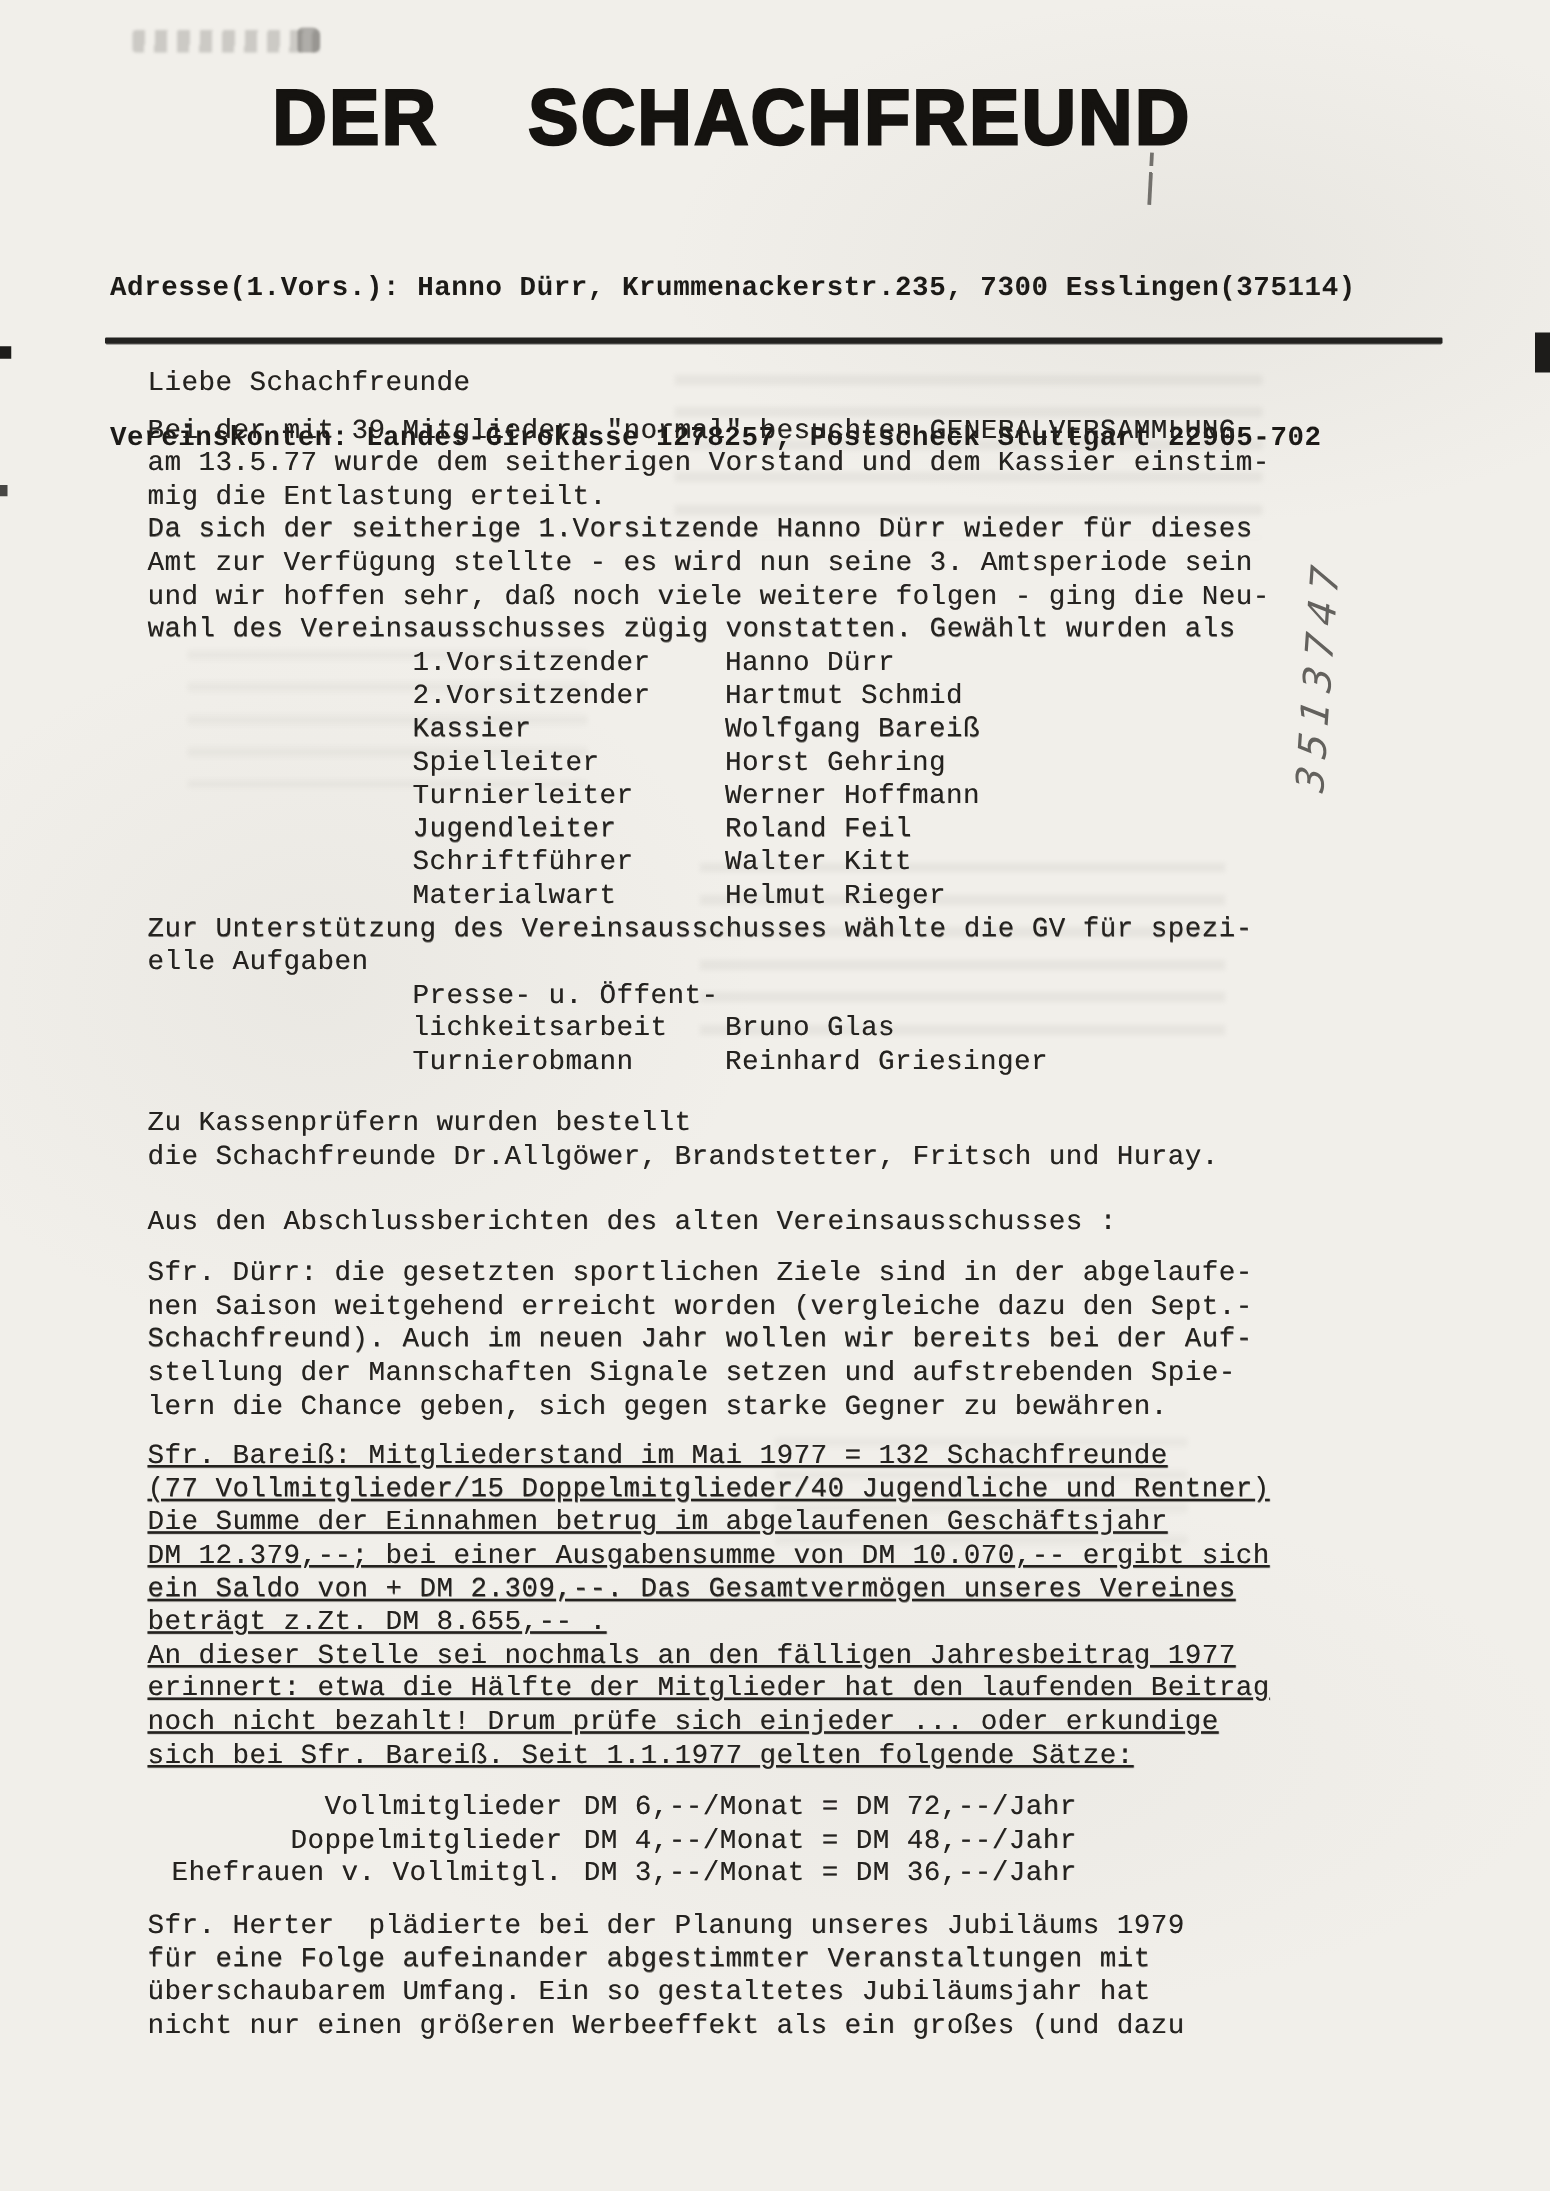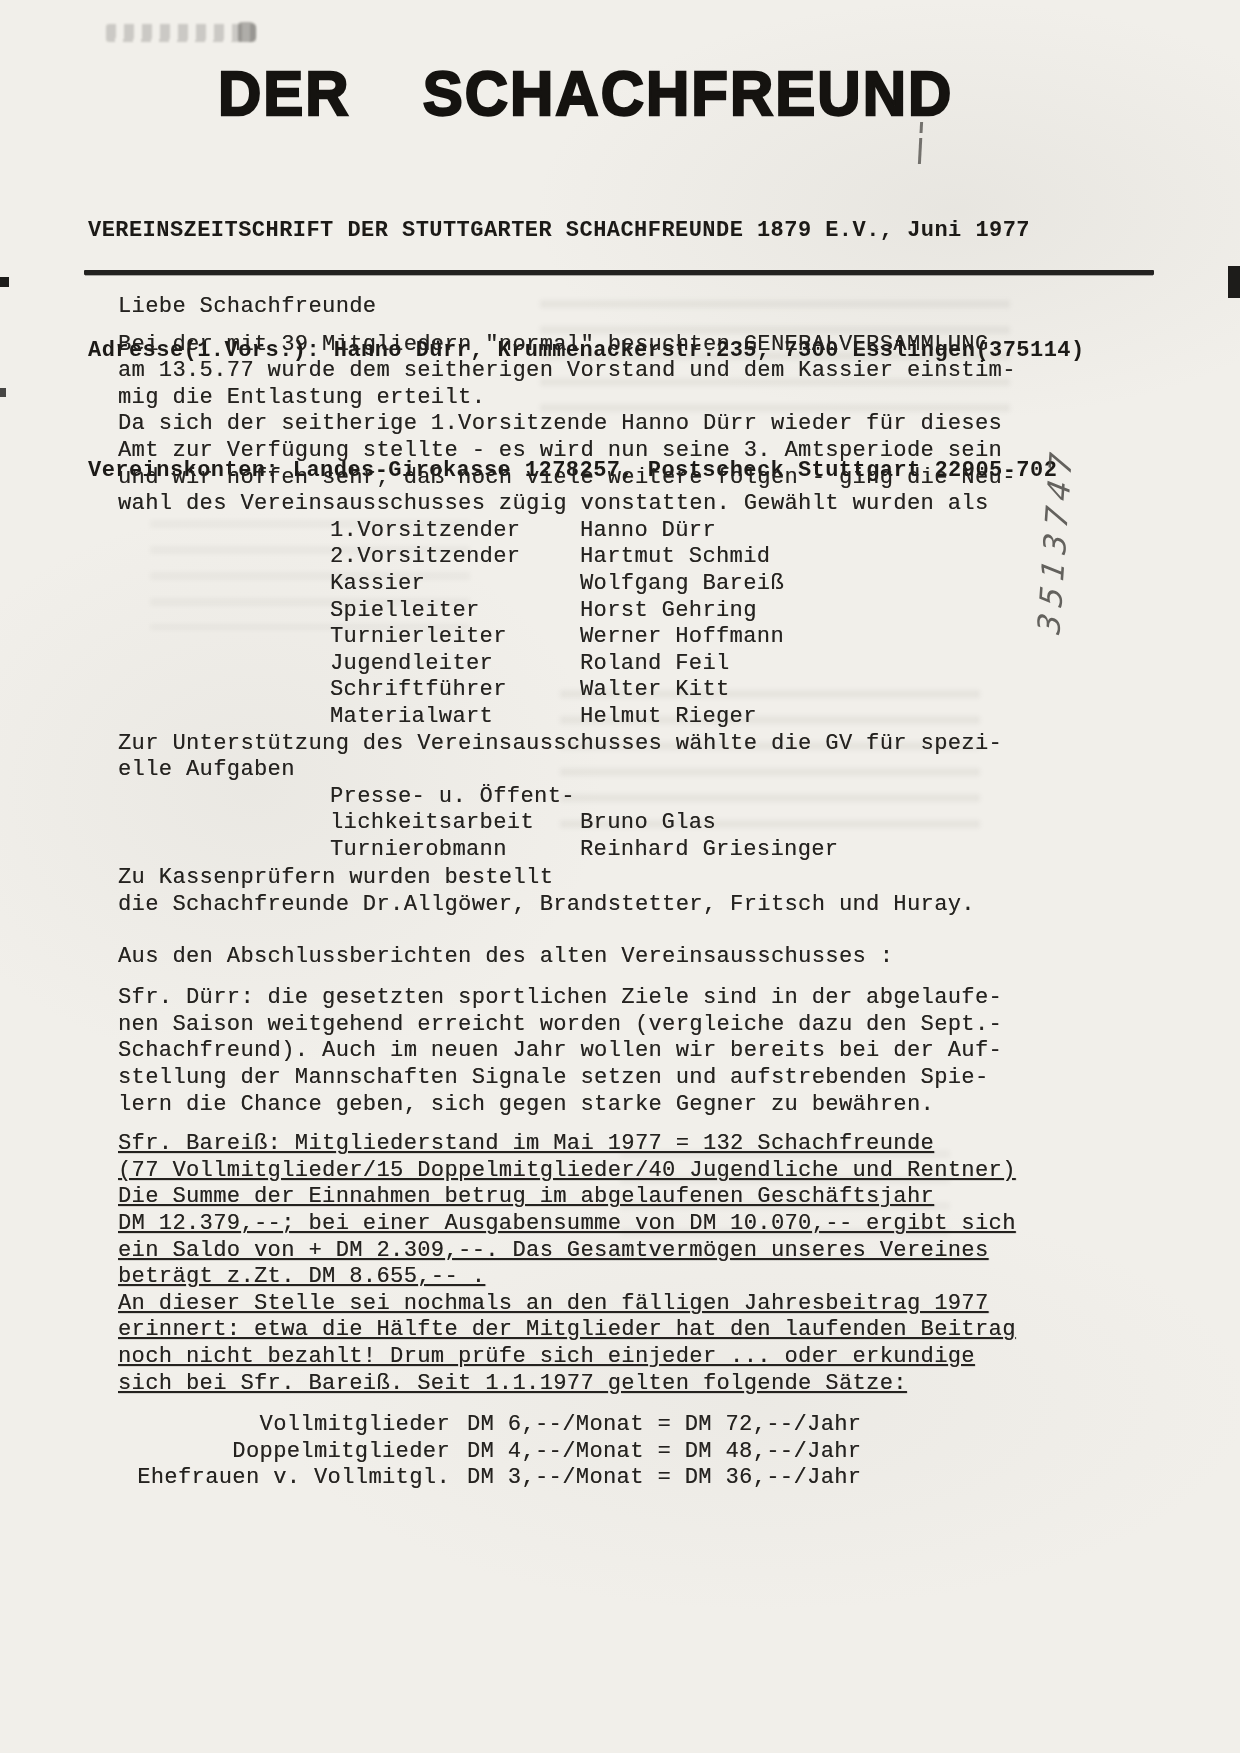--- a/index.html
+++ b/index.html
@@ -80,21 +80,21 @@
   .salutation { margin-bottom:11px; }
 
   .officers { margin-left:212px; }
   .orow { display:flex; }
   .orole { width:250px; }
 
   .special { margin-left:212px; }
   .srow { display:flex; align-items:flex-end; }
   .srole { width:250px; white-space:pre-wrap; }
 
-  .auditors { margin-top:2px; }
+  .auditors { margin-top:23px; }
   .heading { margin-top:25px; margin-bottom:15px; white-space:pre-wrap; }
   .report2 { margin-top:13px;text-decoration:underline; }
 
   .fees { margin-top:15px; margin-bottom:15px; }
   .frow { display:flex; }
   .fcat { width:332px; text-align:right; white-space:pre; }
   .frate { margin-left:17px; white-space:pre;text-align:right; }
 </style>
 </head>
 <body>
@@ -108,21 +108,20 @@
 
   <div class="smudge"></div>
   <div class="smudge-blob"></div>
 
   <div class="title">
     <span>DER</span>
     <span>SCHACHFREUND</span>
   </div>
 
   <div class="masthead">
-    <div>VEREINSZEITSCHRIFT DER STUTTGARTER SCHACHFREUNDE 1879 E.V., Juni 1977</div>
     <div>Adresse(1.Vors.): Hanno Dürr, Krummenackerstr.235, 7300 Esslingen(375114)</div>
     <div>Vereinskonten: Landes-Girokasse 1278257, Postscheck Stuttgart 22905-702</div>
   </div>
   <div class="pen-mark"></div>
 
   <div class="rule"></div>
   <div class="edge-mark em1"></div>
   <div class="edge-mark em2"></div>
   <div class="edge-mark em3"></div>
 
@@ -221,15 +220,19 @@
       <div class="frow">
         <div class="fcat">Doppelmitglieder</div>
         <div class="frate">DM 4,--/Monat = DM 48,--/Jahr</div>
       </div>
       <div class="frow">
         <div class="fcat">Ehefrauen v. Vollmitgl.</div>
         <div class="frate">DM 3,--/Monat = DM 36,--/Jahr</div>
       </div>
     </div>
 
+    <div class="para">Sfr. Herter  plädierte bei der Planung unseres Jubiläums 1979
+für eine Folge aufeinander abgestimmter Veranstaltungen mit
+überschaubarem Umfang. Ein so gestaltetes Jubiläumsjahr hat
+nicht nur einen größeren Werbeeffekt als ein großes (und dazu</div>
 
   </div>
 </div>
 
 </body></html>

